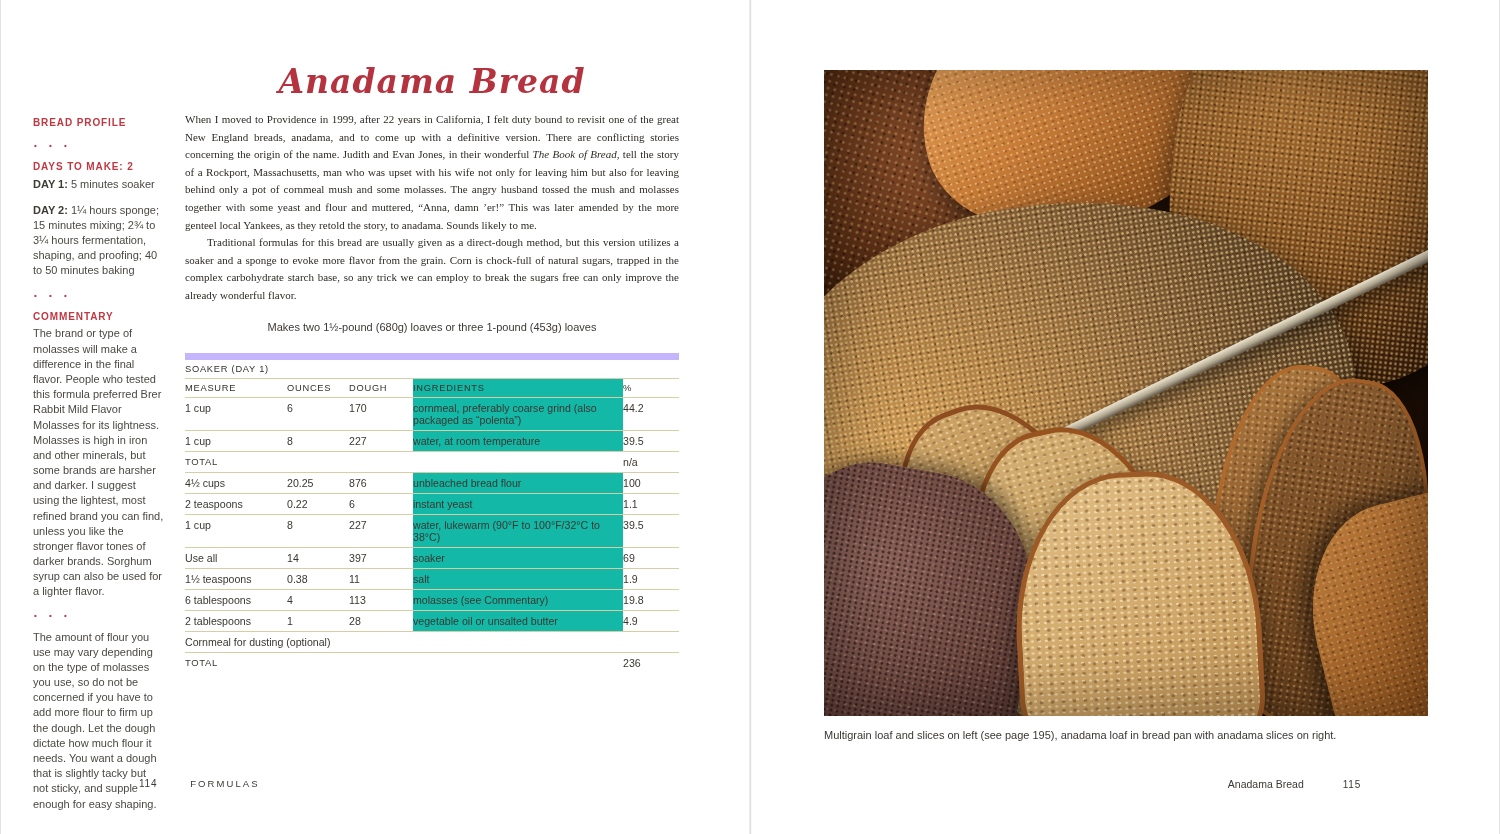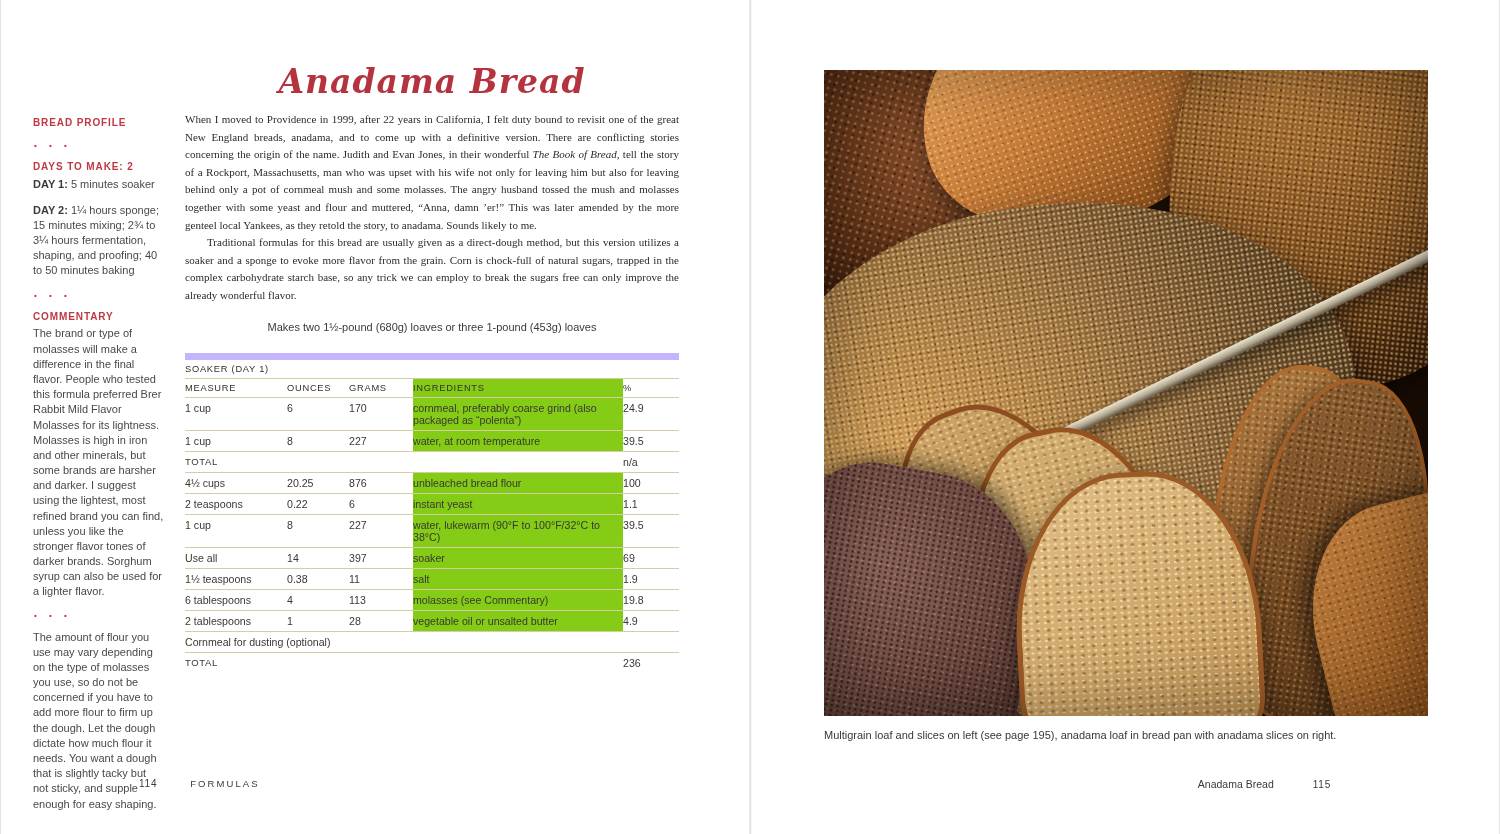--- a/index.html
+++ b/index.html
@@ -41,29 +41,29 @@
 
   
   table.formula { width:494px; border-collapse:collapse; font-size:10.6px; color:#3a3731; }
   table.formula td, table.formula th { vertical-align:top; padding:4px 6px 4px 0; text-align:left; font-weight:normal; }
   col.c-measure { width:102px; } col.c-ounces { width:62px; } col.c-grams { width:64px; }
   col.c-ingredient { width:210px; } col.c-percent { width:56px; }
   tr.rule { border-bottom:1px solid #d6cda4; }
   tr.rule-top { border-top:7px solid #c4b5fd; }
   .sec-label td { font-weight:bold; font-size:9.3px; letter-spacing:0.08em; color:#33302b; padding-top:6px; padding-bottom:5px; }
   .hdr th { font-weight:bold; font-size:9.3px; letter-spacing:0.08em; color:#33302b; padding-top:5px; padding-bottom:5px; }
-  td.col-ingredient, th.col-ingredient { background:#84cc16; padding-left:5px; padding-right:8px; }
+  td.col-ingredient, th.col-ingredient { background:#14b8a6; padding-left:5px; padding-right:8px; }
   .total-row td { font-weight:bold; font-size:9.5px; letter-spacing:0.07em; }
   .total-row td.pct { font-weight:normal; font-size:10.6px; letter-spacing:0; }
   .note-row td { padding-top:5px; padding-bottom:5px; }
 
   .footer-left { position:absolute; left:138px; top:778px; font-size:10px; color:#3c3935; }
   .footer-left .fnum { letter-spacing:0.08em;margin-top:8px; }
   .footer-left .fsec { margin-left:30px; letter-spacing:0.22em; font-size:9.5px; }
-  .footer-right { position:absolute; top:778px; right:168px; font-size:10.5px; color:#3c3935; }
+  .footer-right { position:absolute; top:778px; right:138px; font-size:10.5px; color:#3c3935; }
   .footer-right .fchap { }
   .footer-right .fnum { margin-left:36px; letter-spacing:0.08em; font-size:10px; }
 
   
   .photo {
     position:absolute; left:823px; top:70px; width:604px; height:646px; overflow:hidden;
     background:radial-gradient(ellipse at 55% 30%, #30190c 0%, #1d0f06 55%, #140a04 100%);
   }
   .photo::after { content:""; position:absolute; inset:0; box-shadow:inset 0 0 70px rgba(0,0,0,.35); pointer-events:none; }
   .ph { position:absolute; }
@@ -197,32 +197,32 @@
           <col class="c-ingredient">
           <col class="c-percent">
       </colgroup>
       <tbody>
           <tr class="sec-label rule rule-top">
         <td colspan="5">SOAKER (DAY 1)</td>
       </tr>
       <tr class="hdr rule">
         <th class="col-measure">MEASURE</th>
         <th class="col-ounces">OUNCES</th>
-        <th class="col-grams">GRAMS</th>
+        <th class="col-grams">DOUGH</th>
         <th class="col-ingredient">INGREDIENTS</th>
         <th class="col-percent">%</th>
       </tr>
       </tbody>
         <tbody>
           <tr class="rule">
             <td class="col-measure">1 cup</td>
             <td class="col-ounces">6</td>
             <td class="col-grams">170</td>
             <td class="col-ingredient">cornmeal, preferably coarse grind (also packaged as “polenta”)</td>
-            <td class="col-percent">24.9</td>
+            <td class="col-percent">44.2</td>
           </tr>
           <tr class="rule">
             <td class="col-measure">1 cup</td>
             <td class="col-ounces">8</td>
             <td class="col-grams">227</td>
             <td class="col-ingredient">water, at room temperature</td>
             <td class="col-percent">39.5</td>
           </tr>
         </tbody>
       <tbody>

